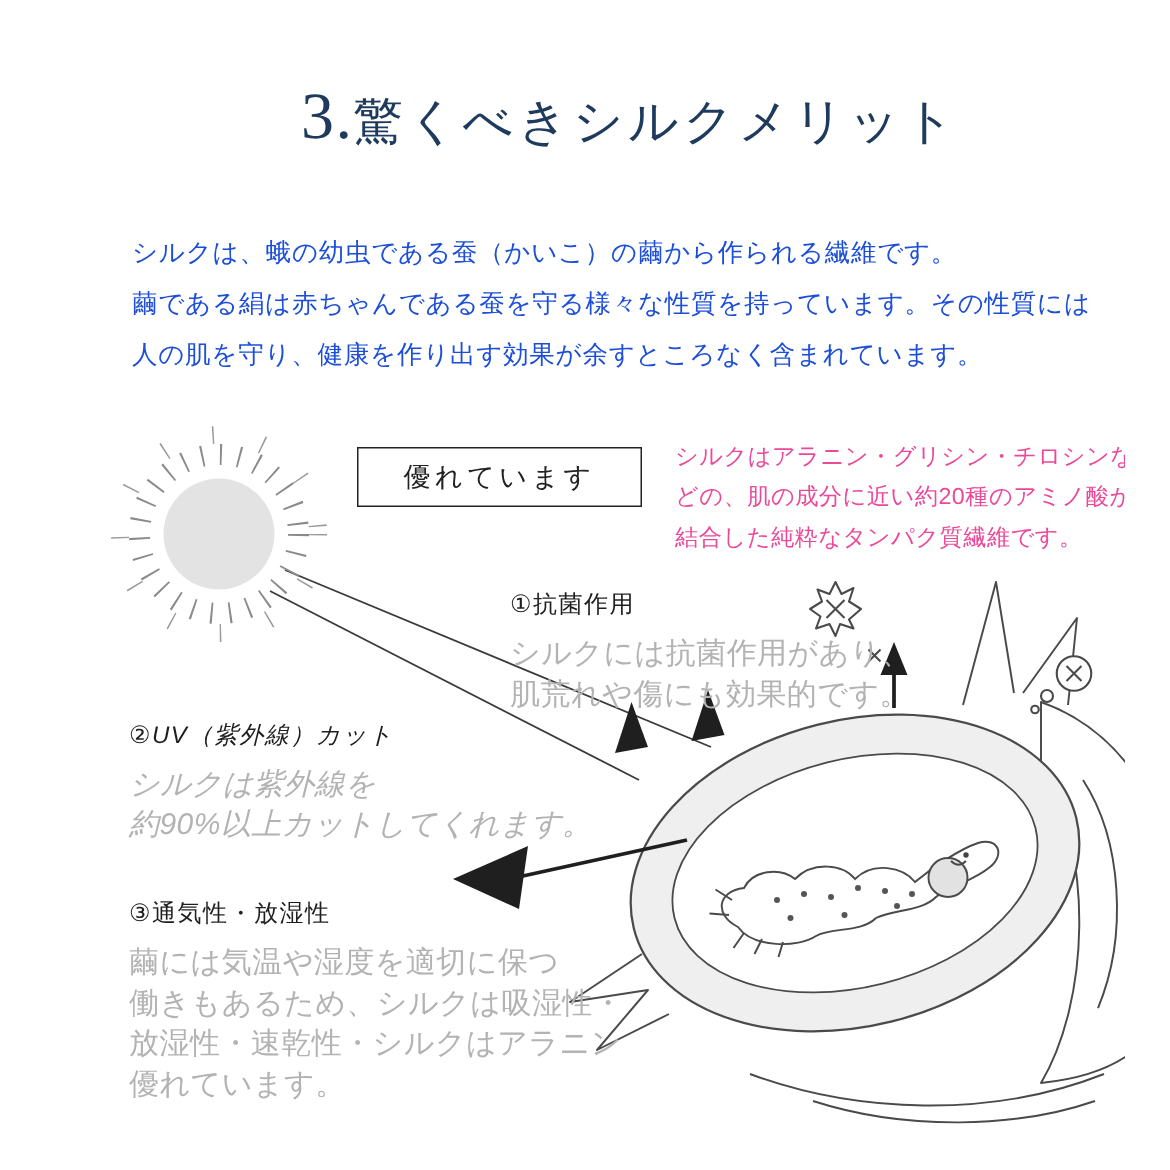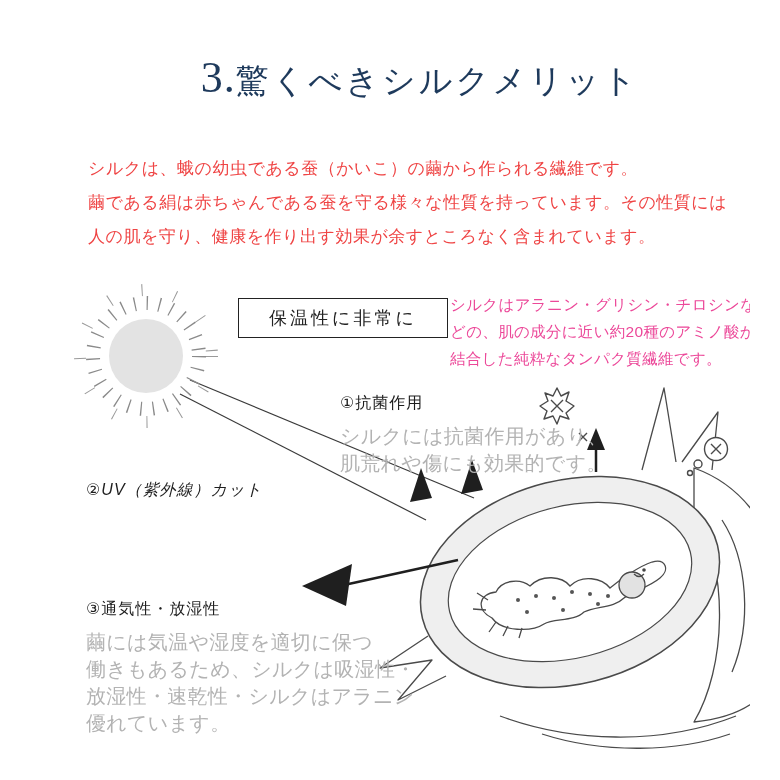--- a/index.html
+++ b/index.html
@@ -16,21 +16,21 @@
     position:absolute;top:52px;left:0;width:780px;
     text-align:center;
     color:#1e3a5c;
     font-family:"Liberation Serif","DejaVu Serif",serif;
   }
   .title .num{font-size:44px;letter-spacing:1px;}
   .title .txt{font-size:33px;letter-spacing:3px;}
   .intro{
     position:absolute;left:58px;top:152px;width:680px;
     font-size:17px;line-height:34px;letter-spacing:0.5px;
-    color:#ef4444;white-space:pre-line;
+    color:#1d4ed8;white-space:pre-line;
   }
   .cocoon-label{
     position:absolute;left:208px;top:298px;
     border:1px solid #222;
     padding:7px 30px;
     font-family:"Liberation Serif","DejaVu Serif",serif;
     font-size:18px;letter-spacing:3px;color:#222;
     background:#fff;
   }
   .amino-note{
@@ -135,32 +135,34 @@
   </svg>
 
   <h1 class="title" style="margin:0;font-weight:normal;">
     <span class="num">3.</span><span class="txt">驚くべきシルクメリット</span>
   </h1>
 
   <p class="intro" style="margin:0;">シルクは、蛾の幼虫である蚕（かいこ）の繭から作られる繊維です。
 繭である絹は赤ちゃんである蚕を守る様々な性質を持っています。その性質には
 人の肌を守り、健康を作り出す効果が余すところなく含まれています。</p>
 
-  <div class="cocoon-label">保温性に非常に</div>
+  <div class="cocoon-label">優れています</div>
 
   <p class="amino-note" style="margin:0;">シルクはアラニン・グリシン・チロシンなどの、肌の成分に近い約20種のアミノ酸が結合した純粋なタンパク質繊維です。</p>
 
   <div class="benefit benefit-1">
     <p class="benefit-heading">①抗菌作用</p>
     <p class="benefit-body">シルクには抗菌作用があり、
 肌荒れや傷にも効果的です。</p>
   </div>
 
   <div class="benefit benefit-2">
     <p class="benefit-heading">②UV（紫外線）カット</p>
+    <p class="benefit-body">シルクは紫外線を
+約90%以上カットしてくれます。</p>
   </div>
 
   <div class="benefit benefit-3">
     <p class="benefit-heading">③通気性・放湿性</p>
     <p class="benefit-body">繭には気温や湿度を適切に保つ
 働きもあるため、シルクは吸湿性・
 放湿性・速乾性・シルクはアラニン
 優れています。</p>
   </div>
 

